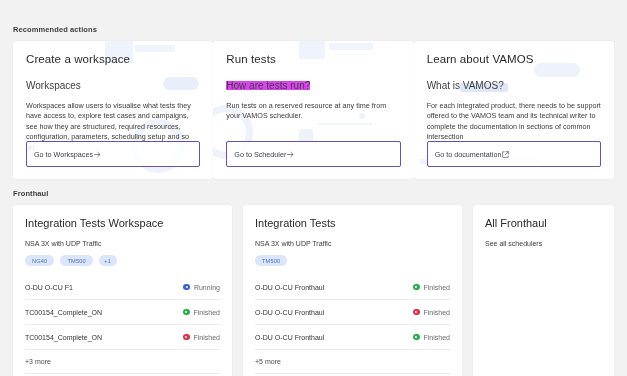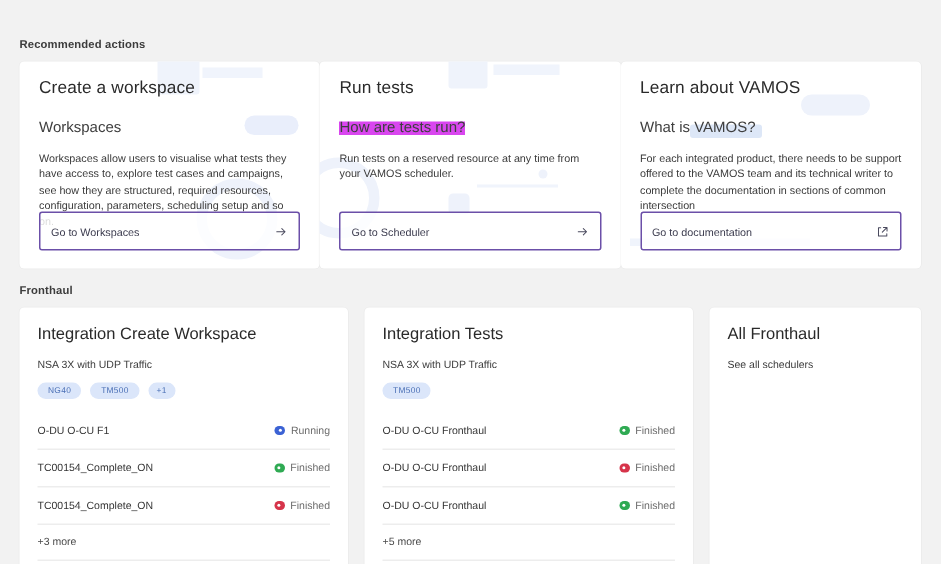--- a/index.html
+++ b/index.html
@@ -55,21 +55,21 @@
   .hl { background: #d946ef; }
   .rec-desc {
     font-size: 7.2px; color: #3a3a3a; line-height: 10.4px;
   }
   .rec-btn {
     position: absolute; left: 13px; right: 13px; bottom: 12px; z-index: 3;
     height: 18px;
     border: 0.8px solid #6b4fa8;
     border-radius: 2px;
     background: rgba(255,255,255,0.82);
-    display: flex; align-items: center; justify-content: space-between;
+    display: flex; align-items: center; 
     padding: 12px 7px;
     cursor: pointer;
   }
   .rec-btn span.lbl { font-size: 7.2px; color: #3b3b4e; }
   .ico { width: 9px; height: 9px; display:block; }
   .ico svg { display:block; }
 
   
   .sch-row { display: flex; gap: 11px; align-items: flex-start; }
   .sch-card {
@@ -180,21 +180,21 @@
         </span>
       </div>
     </div>
   </div>
 
   <div class="section-label" id="sch-label">Fronthaul</div>
 
   <div class="sch-row">
 
     <div class="sch-card c1">
-      <div class="sch-title">Integration Create Workspace</div>
+      <div class="sch-title">Integration Tests Workspace</div>
       <div class="sch-sub">NSA 3X with UDP Traffic</div>
       <div class="tags">
         <span class="tag">NG40</span>
         <span class="tag">TM500</span>
         <span class="tag small">+1</span>
       </div>
       <div class="row-item">
         <span class="nm">O-DU O-CU F1</span>
         <span class="stat">
           <span class="dot" style="background:#3b62d4"></span>

